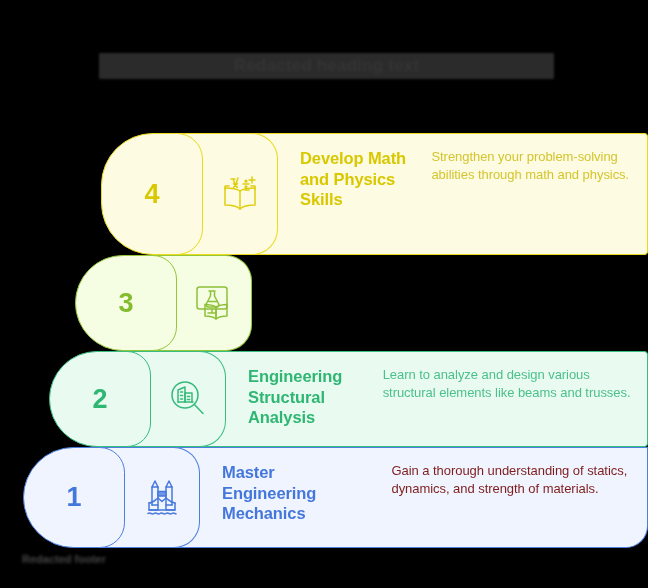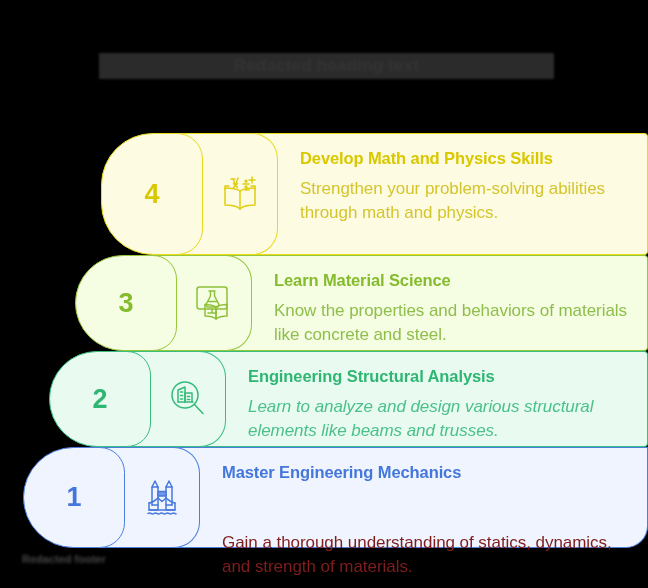--- a/index.html
+++ b/index.html
@@ -64,29 +64,29 @@
   }
   .icon-seg svg{display:block;}
 
   
   .text-seg{
     flex:1;
     border-style:solid;border-width:1.6px;
     border-left:none;
     border-radius:0 4px 4px 0;
     margin-left:-26px;padding:14px 14px 12px 48px;
-    display:flex;flex-direction:column;justify-content:flex-start;
+    display:flex;flex-direction:row;justify-content:space-between;
     z-index:1;
   }
   .card-title{
     font-size:16.5px;font-weight:bold;line-height:1.25;
     margin:0 0 8px 0;letter-spacing:-.1px;
   }
   .card-desc{
-    font-size:17px;line-height:1.42;margin:0;letter-spacing:-.05px;
+    font-size:13px;line-height:1.42;margin:0;letter-spacing:-.05px;
   }
 
   
   #row4{left:101px;top:133px;width:547px;height:122px;}
   #row3{left:75px;top:255px;width:573px;height:96px;}
   #row2{left:49px;top:351px;width:599px;height:96px;}
   #row1{left:23px;top:447px;width:625px;height:101px;}
 
   #row1 .text-seg{border-radius:0 0 22px 0;gap:40px;}
 
@@ -96,21 +96,21 @@
   .theme-yellow .card-desc{color:#D4C52E;}
   .theme-yellow .ic{stroke:#E0CE10;}
 
   .theme-lime .seg{background:#F5FDE2;border-color:#95C63B;}
   .theme-lime .num,.theme-lime .card-title{color:#84BC2E;}
   .theme-lime .card-desc{color:#8FBE4C;}
   .theme-lime .ic{stroke:#8FC03A;}
 
   .theme-mint .seg{background:#E9FBF1;border-color:#37BD7E;}
   .theme-mint .num,.theme-mint .card-title{color:#2FB673;}
-  .theme-mint .card-desc{color:#4CC08A;font-style:italic;}
+  .theme-mint .card-desc{color:#4CC08A;}
   .theme-mint .ic{stroke:#34BA7A;}
 
   .theme-blue .seg{background:#EFF4FE;border-color:#4C7EE0;}
   .theme-blue .num,.theme-blue .card-title{color:#4477DC;}
   .theme-blue .card-desc{color:#7f1d1d;}
   .theme-blue .ic{stroke:#4778DE;}
 
   .ic{fill:none;stroke-width:1.5;stroke-linecap:round;stroke-linejoin:round;}
 </style>
 </head>
@@ -162,24 +162,20 @@
           <rect x="8" y="9" width="30" height="22" rx="2.5"></rect>
           <path d="M19,35 L27,35 M23,31 L23,35"></path>
           <path d="M20,13 L26,13 M21.5,13 L21.5,18 L17.5,25.5 A2.2,2.2 0 0 0 19.4,29 L27.6,29 A2.2,2.2 0 0 0 29.5,25.5 L25.5,18 L25.5,13"></path>
           <path d="M19.3,23.5 L27.7,23.5"></path>
           <path d="M27,29 L27,41 C29.5,39 34,38 38,38 L38,26.5 C34,26.5 29.5,27.5 27,29 Z"></path>
           <path d="M27,29 L27,41 C24.5,39 20,38 16,38 L16,26.5"></path>
           <path d="M16,26.5 C20,26.5 24.5,27.5 27,29"></path>
         </g>
       </svg>
     </div>
-    <div class="seg text-seg">
-      <h3 class="card-title">Learn Material Science</h3>
-      <p class="card-desc">Know the properties and behaviors of materials like concrete and steel.</p>
-    </div>
   </div>
 
   <div class="row theme-mint" id="row2">
     <div class="seg num-seg">
       <span class="num">2</span>
     </div>
     <div class="seg icon-seg">
       <svg width="50" height="50" viewBox="0 0 50 50">
         <g class="ic">
           <circle cx="22" cy="21" r="13"></circle>

